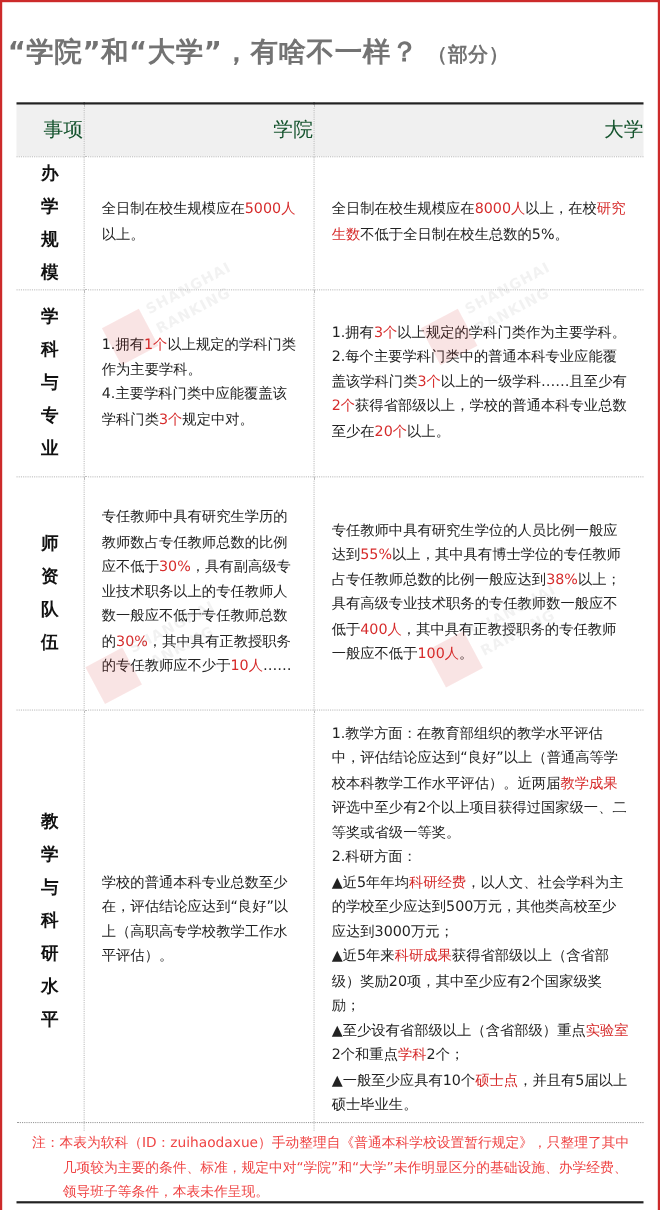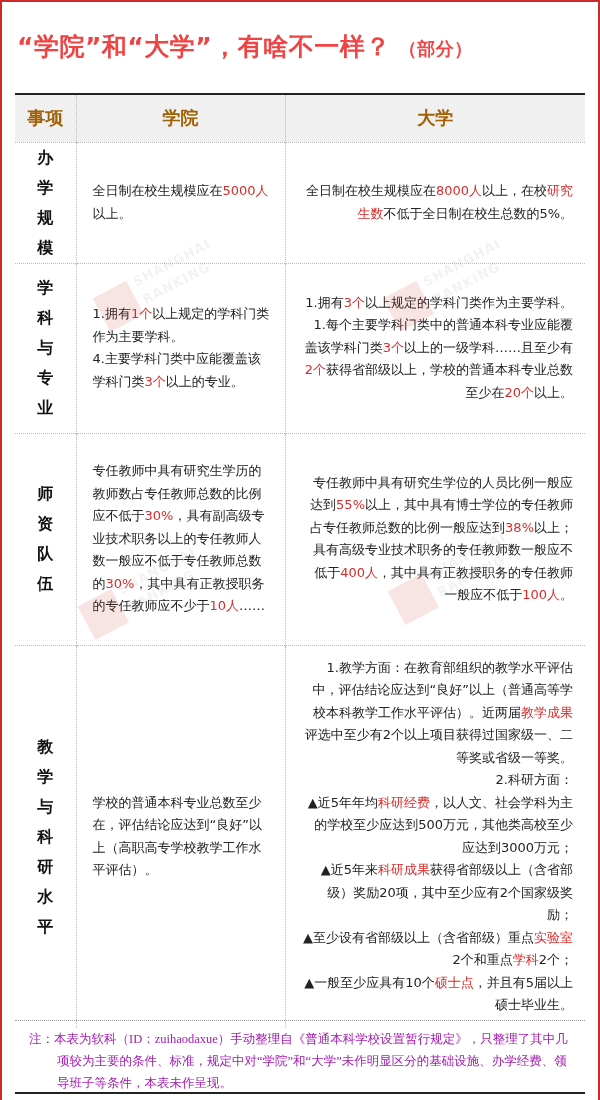--- a/index.html
+++ b/index.html
@@ -3,44 +3,43 @@
 <meta charset="utf-8">
 <style>
   * { box-sizing: border-box; margin: 0; padding: 0; }
   html, body { width: 600px; height: 1100px; background: #ffffff; overflow: hidden; }
   body { font-family: "DejaVu Sans", "Liberation Sans", sans-serif; color: #1a1a1a; }
   .frame {
     position: absolute; left: 0; top: 0; width: 600px; height: 1100px;
     border-top: 2px solid #cc2a2a; border-left: 2px solid #cc2a2a; border-right: 2px solid #cc2a2a;
   }
   .title {
-    position: absolute; left: 17px; top: 30px; font-size: 25px; font-weight: bold;
-    letter-spacing: 0.5px; color: #ef4444;
+    position: absolute; left: 7px; top: 30px; font-size: 25px; font-weight: bold;
+    letter-spacing: 0.5px; color: #737373;
   }
   .title .sub { font-size: 18px; font-weight: bold; margin-left: 8px; }
   table {
     position: absolute; left: 15px; top: 93px; width: 570px;
     border-collapse: collapse; table-layout: fixed;
   }
   thead tr { background: #f0f0f0; border-top: 2px solid #222; }
-  th { height: 48px; font-size: 18px; font-weight: bold; color: #a16207; text-align: center; }
+  th { height: 48px; font-size: 18px; font-weight: normal; color: #14532d; text-align: right; }
   th + th { border-left: 1px dotted #bdbdbd; }
   td { vertical-align: middle; border-top: 1px dotted #bdbdbd; font-size: 13px; line-height: 22.5px; color: #222; }
   td + td { border-left: 1px dotted #bdbdbd; }
   td.item { text-align: center; font-weight: bold; font-size: 16px; line-height: 30px; color: #111; }
   td.item span { display: block; }
   td.txt { padding: 0 14px 0 16px; }
-  td.txt2 { padding: 0 12px 0 16px; text-align: right; }
+  td.txt2 { padding: 0 12px 0 16px; }
   .hl { color: #d62b2b; }
   .note {
     position: absolute; left: 15px; top: 1020px; width: 570px; height: 74px;
     border-top: 1px dotted #9a9a9a; border-bottom: 2px solid #222;
-    padding: 7px 12px 0 42px; font-size: 12.5px; line-height: 22px; color: #a21caf;
+    padding: 7px 12px 0 42px; font-size: 12.5px; line-height: 22px; color: #ef4444;
     text-indent: -28px;
-    font-family: Liberation Serif, serif;
   }
   .wm {
     position: absolute; width: 120px; height: 52px; transform: rotate(-28deg);
     opacity: 0.12; pointer-events: none;
   }
   .wm .logo { position: absolute; left: 0; top: 6px; width: 38px; height: 38px; background: #d62b2b; }
   .wm .t { position: absolute; left: 44px; font-size: 13px; font-weight: bold; color: #999; letter-spacing: 1px; }
   .wm .t1 { top: 4px; } .wm .t2 { top: 24px; }
 </style>
 </head>
@@ -77,22 +76,22 @@
       <td class="txt2"><span>全日制在校生规模应在</span><span class="hl">8000人</span><span>以上，在校</span><span class="hl">研究生数</span><span>不低于全日制在校生总数的5%。</span></td>
     </tr>
     <tr style="height:170px">
       <td class="item">
           <span>学</span>
           <span>科</span>
           <span>与</span>
           <span>专</span>
           <span>业</span>
         </td>
-      <td class="txt"><span>1.拥有</span><span class="hl">1个</span><span>以上规定的学科门类作为主要学科。</span><br><span>4.主要学科门类中应能覆盖该学科门类</span><span class="hl">3个</span><span>以上的专业。</span></td>
-      <td class="txt2"><span>1.拥有</span><span class="hl">3个</span><span>以上规定的学科门类作为主要学科。</span><br><span>1.每个主要学科门类中的普通本科专业应能覆盖该学科门类</span><span class="hl">3个</span><span>以上的一级学科……且至少有</span><span class="hl">2个</span><span>获得省部级以上，学校的普通本科专业总数至少在</span><span class="hl">20个</span><span>以上。</span></td>
+      <td class="txt"><span>1.拥有</span><span class="hl">1个</span><span>以上规定的学科门类作为主要学科。</span><br><span>4.主要学科门类中应能覆盖该学科门类</span><span class="hl">3个</span><span>规定中对。</span></td>
+      <td class="txt2"><span>1.拥有</span><span class="hl">3个</span><span>以上规定的学科门类作为主要学科。</span><br><span>2.每个主要学科门类中的普通本科专业应能覆盖该学科门类</span><span class="hl">3个</span><span>以上的一级学科……且至少有</span><span class="hl">2个</span><span>获得省部级以上，学校的普通本科专业总数至少在</span><span class="hl">20个</span><span>以上。</span></td>
     </tr>
     <tr style="height:212px">
       <td class="item">
           <span>师</span>
           <span>资</span>
           <span>队</span>
           <span>伍</span>
         </td>
       <td class="txt"><span>专任教师中具有研究生学历的教师数占专任教师总数的比例应不低于</span><span class="hl">30%</span><span>，具有副高级专业技术职务以上的专任教师人数一般应不低于专任教师总数的</span><span class="hl">30%</span><span>，其中具有正教授职务的专任教师应不少于</span><span class="hl">10人</span><span>……</span></td>
       <td class="txt2"><span>专任教师中具有研究生学位的人员比例一般应达到</span><span class="hl">55%</span><span>以上，其中具有博士学位的专任教师占专任教师总数的比例一般应达到</span><span class="hl">38%</span><span>以上；具有高级专业技术职务的专任教师数一般应不低于</span><span class="hl">400人</span><span>，其中具有正教授职务的专任教师一般应不低于</span><span class="hl">100人</span><span>。</span></td>

